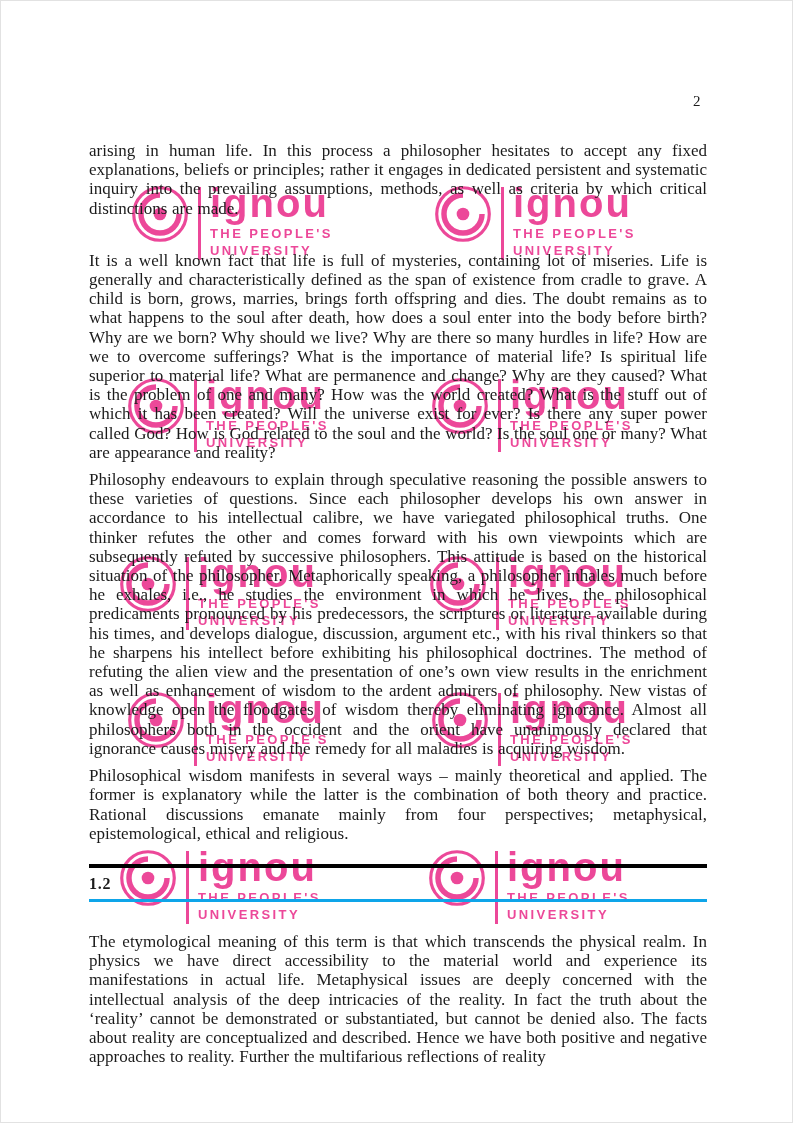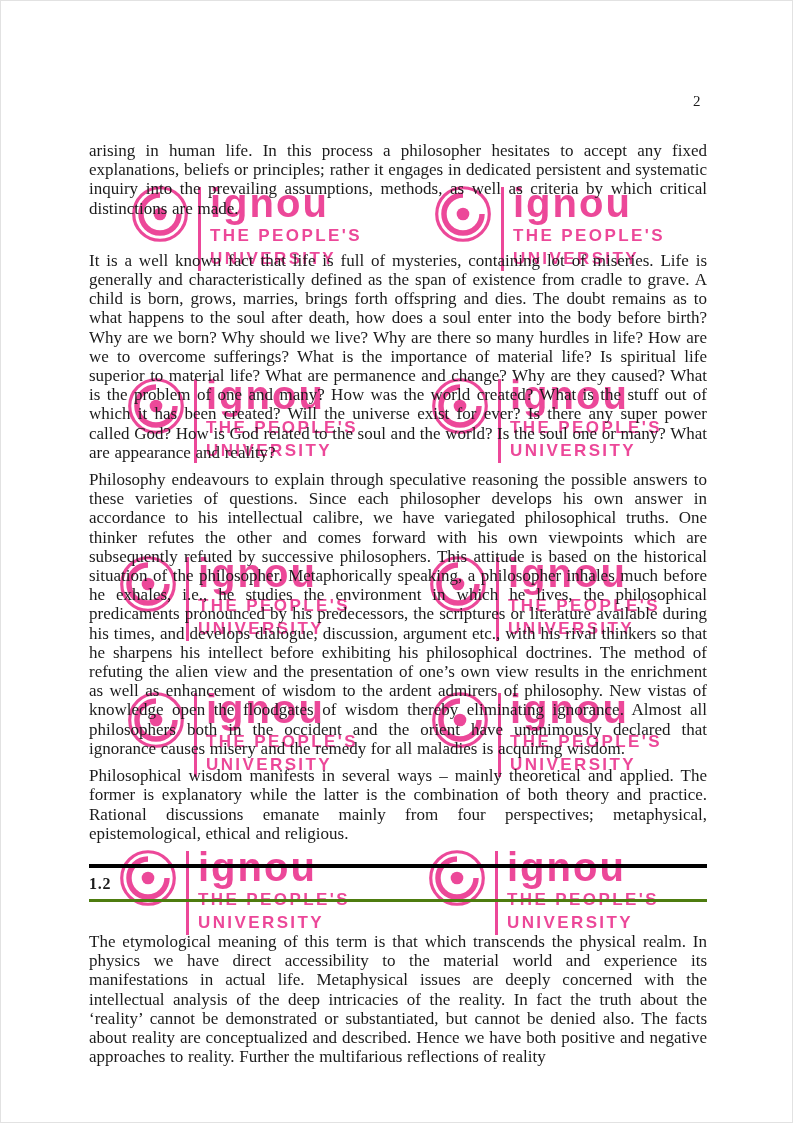--- a/index.html
+++ b/index.html
@@ -32,21 +32,21 @@
   .wm .wm-name{
     font-family:"Liberation Sans", sans-serif;
     font-weight:bold;
     font-size:40px;
     line-height:0.82;
     letter-spacing:2px;
   }
   .wm .wm-cap{
     font-family:"Liberation Sans", sans-serif;
     font-weight:bold;
-    font-size:17px;
+    font-size:13px;
     letter-spacing:2.4px;
     line-height:1.35;
     margin-top:5px;
     white-space:nowrap;
   }
   
   .page-number{
     position:absolute;
     left:692px;top:92px;
     z-index:2;
@@ -66,21 +66,21 @@
     word-spacing:0.4px;
   }
   .para.mb1{margin-bottom:33px;}
   .para.mb2{margin-bottom:8px;}
   .para.mb3{margin-bottom:8px;}
   .para.mb4{margin-bottom:21px;}
   .section-heading{
     display:flex;
     align-items:baseline;
     border-top:4px solid #000000;
-    border-bottom:3px solid #4d7c0f;
+    border-bottom:3px solid #0ea5e9;
     padding:7px 0 6px 0;
     margin-bottom:30px;
     font-weight:bold;
     font-size:16px;
     letter-spacing:0.8px;
   }
   .section-number{flex:0 0 52px;}
   .section-title{flex:1;}
 </style>
 </head>

